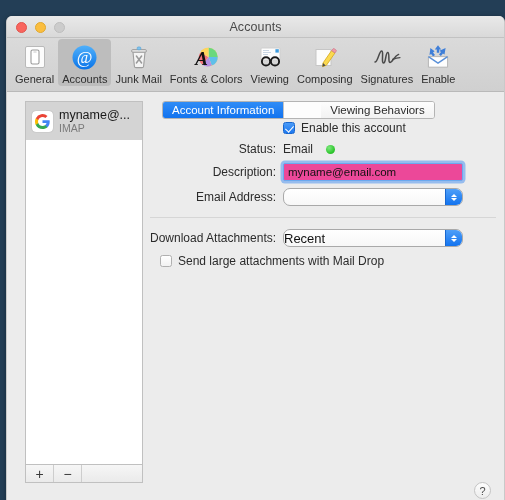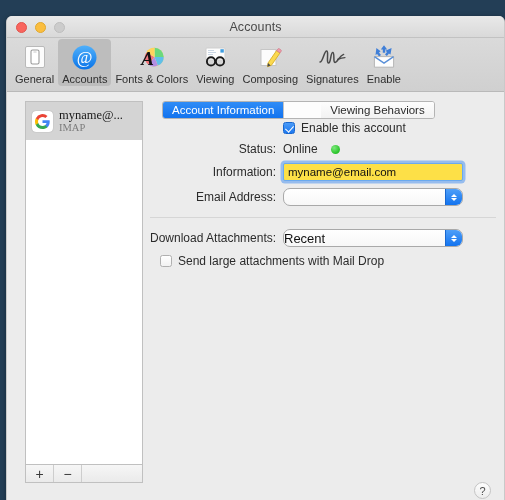--- a/index.html
+++ b/index.html
@@ -114,21 +114,20 @@
   
   #sidebar {
     position: absolute;
     left: 18px; top: 9px;
     width: 118px;
     height: 363px;
     background: #ffffff;
     border: 1px solid #c0c0c0;
     border-bottom: none;
     overflow: hidden;
-    font-family: Liberation Serif, serif;
   }
   #acct-row {
     display: flex;
     align-items: center;
     gap: 6px;
     padding: 5px 6px;
     background: #d4d4d4;
     height: 38px;
   }
   #g-badge {
@@ -240,21 +239,21 @@
   .status-val { font-size: 12px; color: #2b2b2b; }
   .dot {
     width: 9px; height: 9px; border-radius: 50%;
     background: radial-gradient(circle at 35% 32%, #7de87d, #2fc72f 62%, #22a922);
     margin-left: 7px;
   }
 
   
   .tfield {
     width: 180px; height: 18px;
-    background: #fde047;
+    background: #ec4899;
     border: 1px solid #a9a9a9;
     border-radius: 2px;
     font-size: 11.5px;
     color: #111;
     padding: 0 4px;
     font-family: "Liberation Sans", sans-serif;
     outline: none;
   }
   .tfield.focused {
     border-color: #6aa9ef;
@@ -347,20 +346,31 @@
                 <stop offset="1" stop-color="#0a74e8"></stop>
             </linearGradient>
           </defs>
           <circle cx="13.5" cy="13.5" r="12" fill="url(#gblue)"></circle>
           <text x="13.5" y="19.4" font-family="Liberation Serif, serif" font-size="17" fill="#ffffff" text-anchor="middle">@</text>
         </svg>
       </div>
       <div class="tb-lbl">Accounts</div>
     </div>
 
+    <div class="tb-item">
+      <div class="tb-ico">
+        <svg width="26" height="26" viewBox="0 0 26 26">
+          <path d="M7 8 h12 l-1.4 14.2 a1.6 1.6 0 0 1 -1.6 1.4 h-6 a1.6 1.6 0 0 1 -1.6 -1.4 Z" fill="#f4f4f4" stroke="#9d9d9d" stroke-width="1.1"></path>
+          <rect x="5.6" y="5.6" width="14.8" height="2.6" rx="1.2" fill="#e4e4e4" stroke="#9d9d9d" stroke-width="1"></rect>
+          <rect x="11.2" y="3" width="3.6" height="2.7" rx="1" fill="#7fc3ef" stroke="#5fa8d8" stroke-width=".8"></rect>
+          <path d="M10.4 12 l5.2 7 M15.6 12 l-5.2 7" stroke="#9a9a9a" stroke-width="1.5" stroke-linecap="round"></path>
+        </svg>
+      </div>
+      <div class="tb-lbl">Junk Mail</div>
+    </div>
 
     <div class="tb-item">
       <div class="tb-ico">
         <svg width="28" height="28" viewBox="0 0 28 28">
           <defs>
             <radialGradient id="wheel" cx="50%" cy="45%" r="60%">
               <stop offset="0%" stop-color="#fff8cc"></stop>
                 <stop offset="100%" stop-color="#ffd84a"></stop>
             </radialGradient>
           </defs>
@@ -468,27 +478,27 @@
           <div class="flabel"></div>
           <div class="fval">
             <div class="cbx on"></div>
             <div class="cbx-lbl">Enable this account</div>
           </div>
         </div>
 
         <div class="frow">
           <div class="flabel">Status:</div>
           <div class="fval">
-            <div class="status-val">Online</div>
+            <div class="status-val">Email</div>
             <div class="dot"></div>
           </div>
         </div>
 
         <div class="frow">
-          <div class="flabel">Information:</div>
+          <div class="flabel">Description:</div>
           <div class="fval">
             <input class="tfield focused" type="text" value="myname@email.com" style="">
           </div>
         </div>
 
         <div class="frow">
           <div class="flabel">Email Address:</div>
           <div class="fval">
             <div class="combo">
               <span></span>

